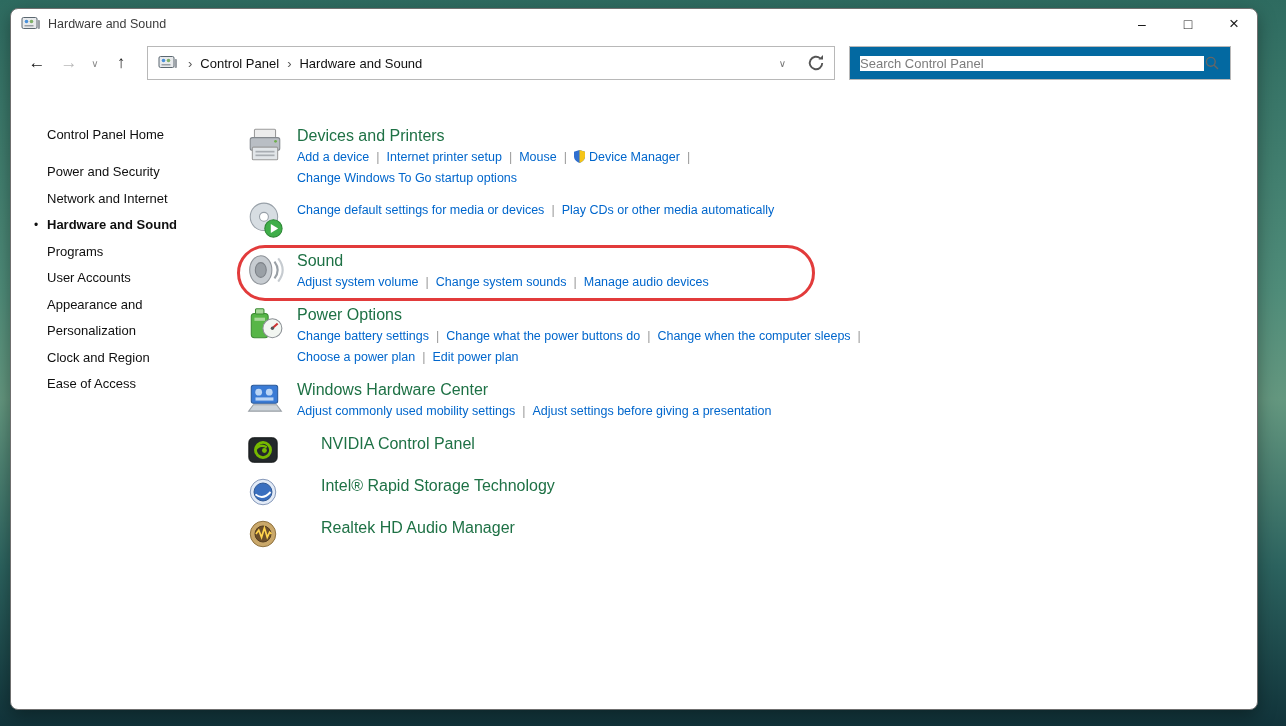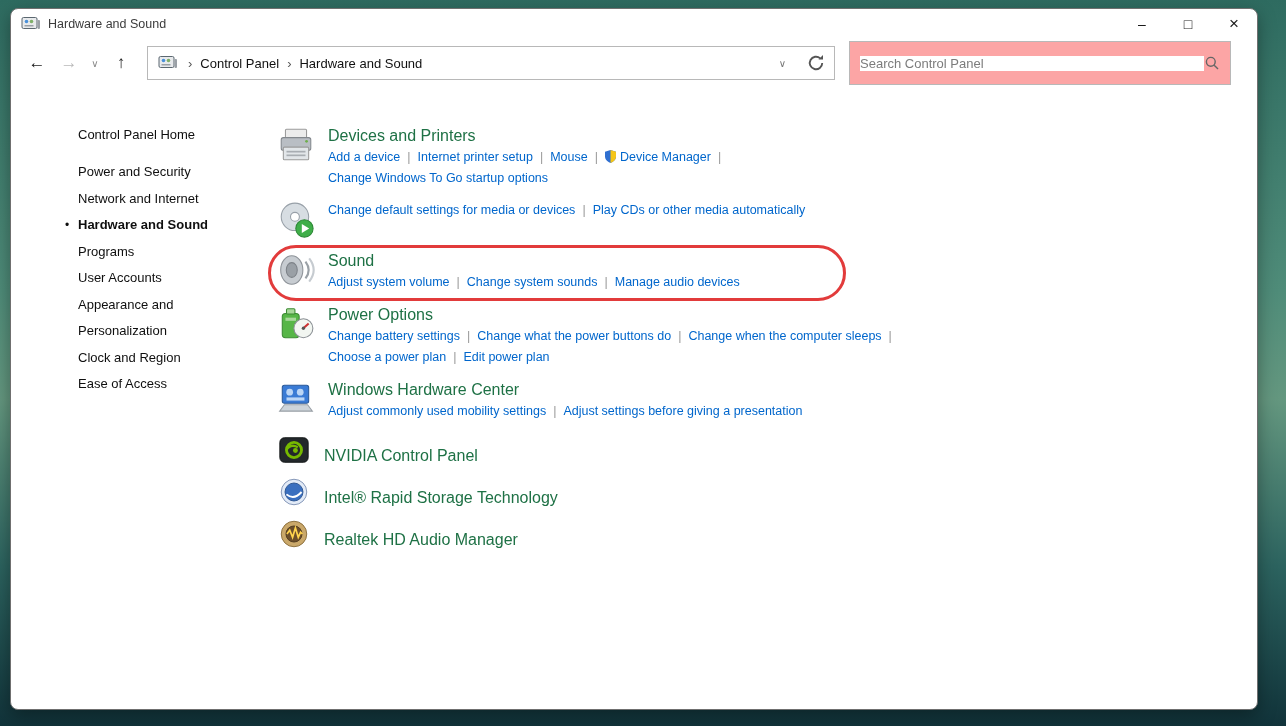--- a/index.html
+++ b/index.html
@@ -37,38 +37,38 @@
   .addressbar { width: 688px; height: 34px; border: 1px solid #b8b8b8; margin-left: 10px;
                 display: flex; align-items: center; padding: 0 8px; font-size: 13px; color: #111; background:#fff; }
   .crumb-icon { width: 20px; height: 18px; margin: 0 2px; flex: none; }
   .crumb-icon svg { width: 100%; height: 100%; }
   .crumb-sep { color: #555; margin: 0 8px; font-size: 13px; }
   .crumb { color: #111; cursor: default; }
   .addr-spacer { flex: 1; }
   .addr-chevron { color: #777; font-size: 10px; margin-right: 20px; }
   .refresh-btn { width: 20px; height: 20px; }
   .refresh-btn svg { width: 100%; height: 100%; }
-  .searchbox { width: 382px; height: 44px; border: 1px solid #b8b8b8; margin-left: 14px;
-               display: flex; align-items: center; padding: 0 10px; background:#fca5a5; }
+  .searchbox { width: 382px; height: 34px; border: 1px solid #b8b8b8; margin-left: 14px;
+               display: flex; align-items: center; padding: 0 10px; background:#0369a1; }
   .searchbox input { border: none; outline: none; flex: 1; font: 13px "Liberation Sans", sans-serif; color: #222; }
   .searchbox input::placeholder { color: #7c7c7c; }
   .search-icon { width: 16px; height: 16px; flex: none; }
   .search-icon svg { width: 100%; height: 100%; }
 
   
-  .content { flex: 1; display: flex; padding-top: 38px; overflow: hidden; padding-left: 31px; }
+  .content { flex: 1; display: flex; padding-top: 38px; overflow: hidden; }
   .sidebar { width: 204px; flex: none; padding-left: 36px; font-size: 13px; color: #0f0f0f; }
   .side-home { margin-bottom: 14px; line-height: 20px; }
   .side-item { position: relative; line-height: 26.5px; }
   .side-item.active { font-weight: bold; }
   .bullet { position: absolute; left: -13px; top: 0; font-size: 12px; font-weight: normal; }
   .main { flex: 1; padding-left: 31px; position: relative; }
 
   .cat { display: flex; margin-bottom: 11px; }
-  .cat.compact { margin-bottom: 8px; align-items: flex-end; }
+  .cat.compact { margin-bottom: 8px; align-items: flex-start; gap: 28px; }
   .cat-icon { width: 38px; height: 38px; flex: none; margin-right: 13px; margin-top: 1px; }
   .cat.compact .cat-icon { width: 34px; height: 34px; margin-top: 0; }
   .cat-icon svg { width: 100%; height: 100%; }
   .cat-title { font-size: 16px; color: var(--green); line-height: 22px; cursor: pointer; }
   .link-row { font-size: 12.5px; line-height: 21px; }
   .task-link { color: var(--blue); cursor: pointer; }
   .sep { color: #9a9a9a; margin: 0 7px; }
   .shield { display: inline-block; width: 11px; height: 13px; margin-right: 4px; vertical-align: -2px; }
   .shield svg { width: 100%; height: 100%; }
 

